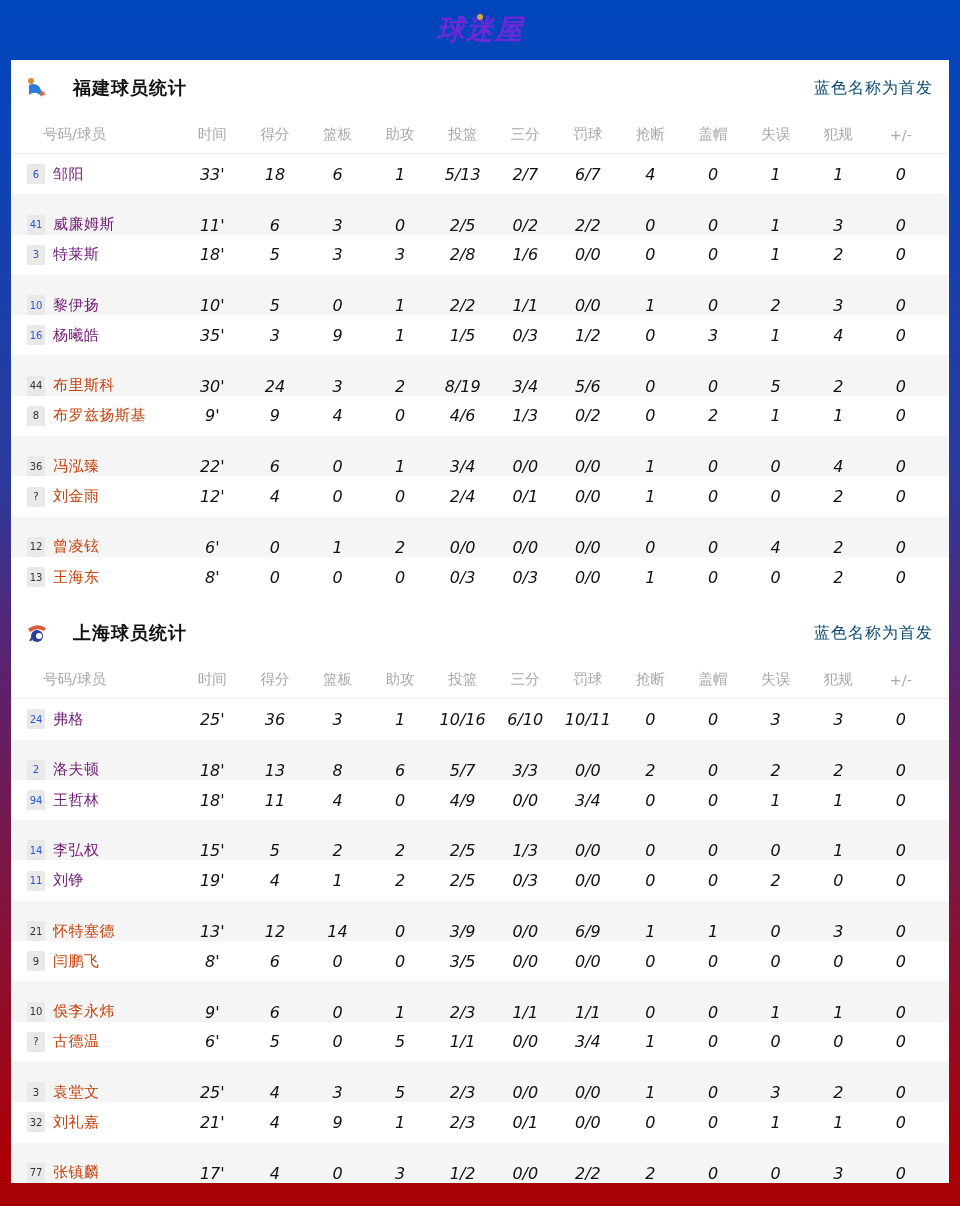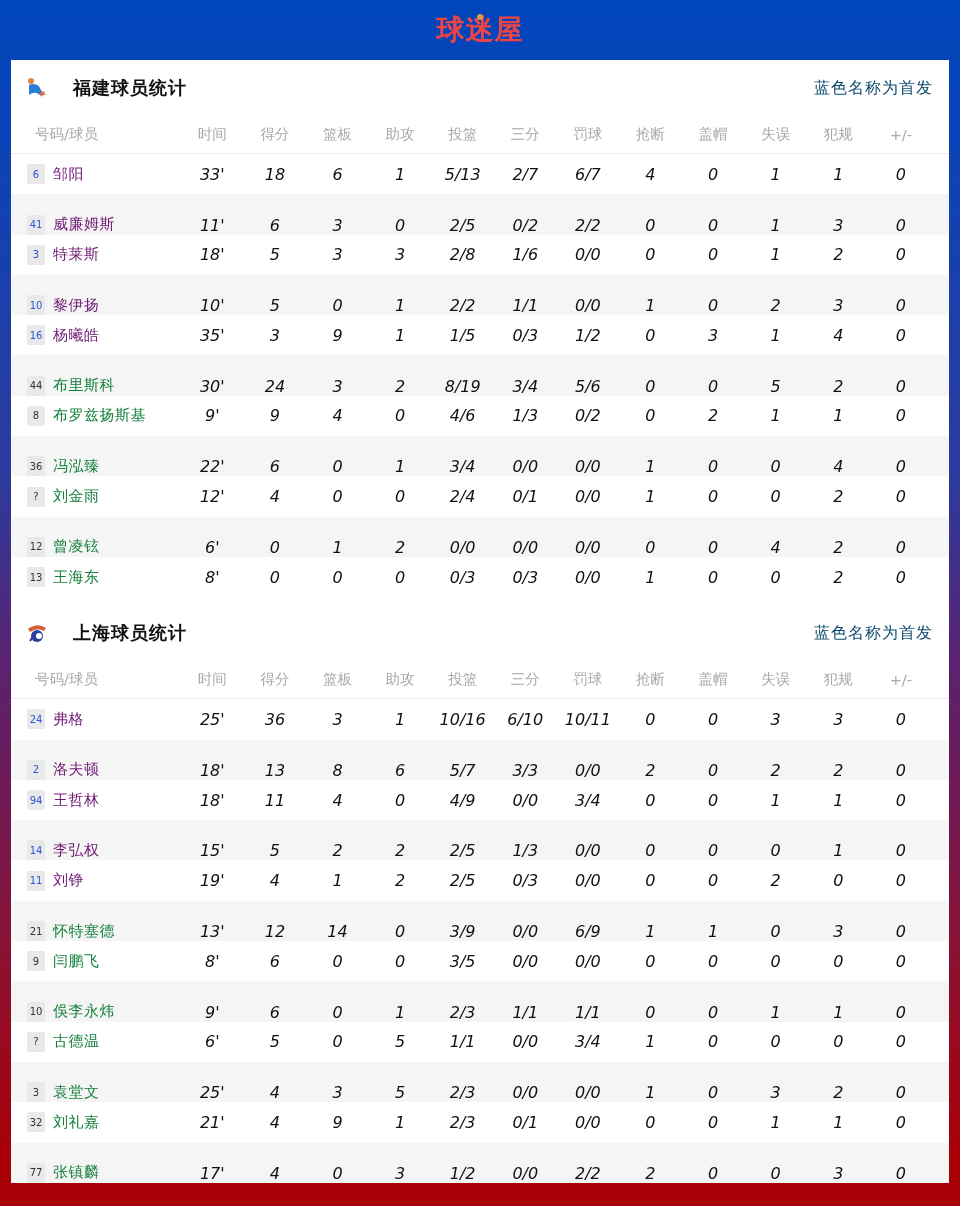--- a/index.html
+++ b/index.html
@@ -7,22 +7,22 @@
     body {
       font-family: "DejaVu Sans", "Liberation Sans", sans-serif;
       background: linear-gradient(180deg, #0045bb 0%, #0a44b8 10%, #2d3a9c 40%, #5a2270 55%, #8c1030 80%, #a90007 96%, #a80008 100%);
       position: relative;
     }
     .topbar {
       height: 60px;
       display: flex; align-items: center; justify-content: center;
     }
     .logo {
-      color: #ef4444;
-      font-size: 28px; font-weight: bold; 
+      color: #6d28d9;
+      font-size: 28px; font-weight: bold; font-style: italic;
       letter-spacing: 1px;
       position: relative;
     }
     .logo-dot {
       position: absolute; width: 6px; height: 6px; border-radius: 50%;
       background: #d9a24a; top: 3px; left: 40px;
     }
     .card {
       position: absolute; left: 11px; top: 60px; width: 938px; height: 1106px;
       background: #ffffff;
@@ -44,29 +44,29 @@
     .row.striped { background: #f5f5f5; align-items: flex-end; }
     .cell {
       font-family: "DejaVu Sans", sans-serif;
       font-size: 16px; font-style: italic; color: #111;
       text-align: center; flex: 0 0 62.6px;
     }
     .cell.player {
       flex: 0 0 170px; text-align: left; padding-left: 16px;
       display: flex; align-items: center; gap: 8px; font-style: normal;
     }
-    .row.header .cell.player { padding-left: 24px; }
+    .row.header .cell.player { padding-left: 32px; }
     .jersey {
       width: 18px; height: 20px; background: #e9e9e9;
       font-size: 10px; font-style: normal; color: #333;
       display: flex; align-items: center; justify-content: center;
       border-radius: 2px 2px 1px 1px;
     }
     .jersey.starter { color: #2a55d8; }
-    .pname { font-size: 15px; color: #15803d; font-style: normal; letter-spacing: 0.5px; }
+    .pname { font-size: 15px; color: #c2410c; font-style: normal; letter-spacing: 0.5px; }
     .pname.starter { color: #701a75; }
     .section-gap { height: 8px; }
     .footer {
       position: absolute; left: 0; top: 1214px; width: 960px; height: 40px;
       display: flex; align-items: center; justify-content: center;
       color: #ffffff; font-size: 16px; letter-spacing: 0.5px;
     }
   </style>
 </head>
 <body>

